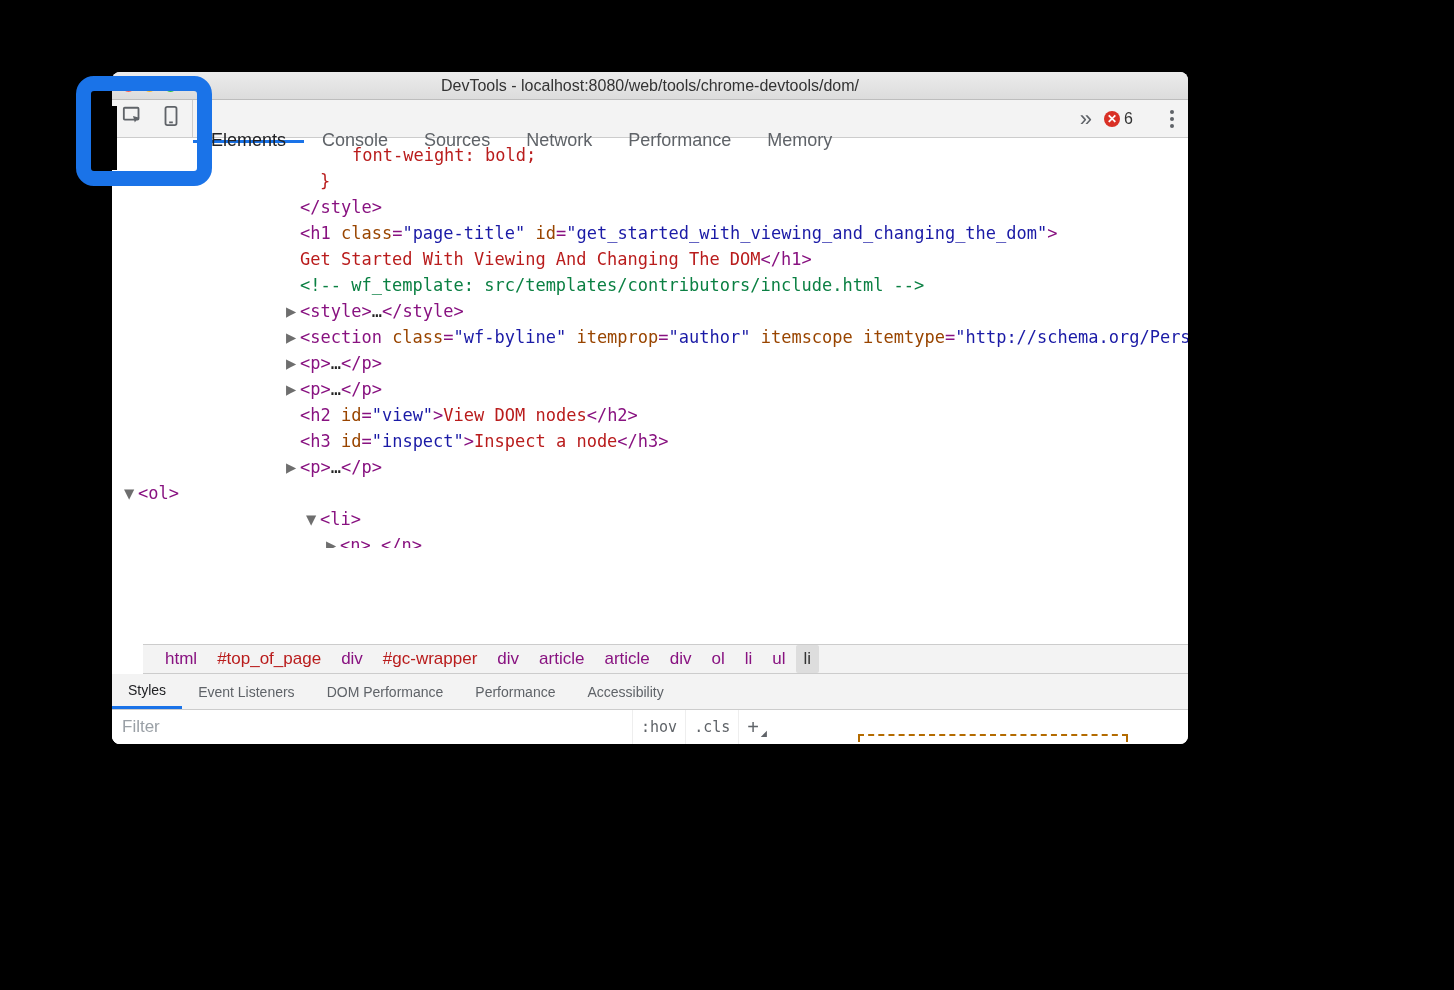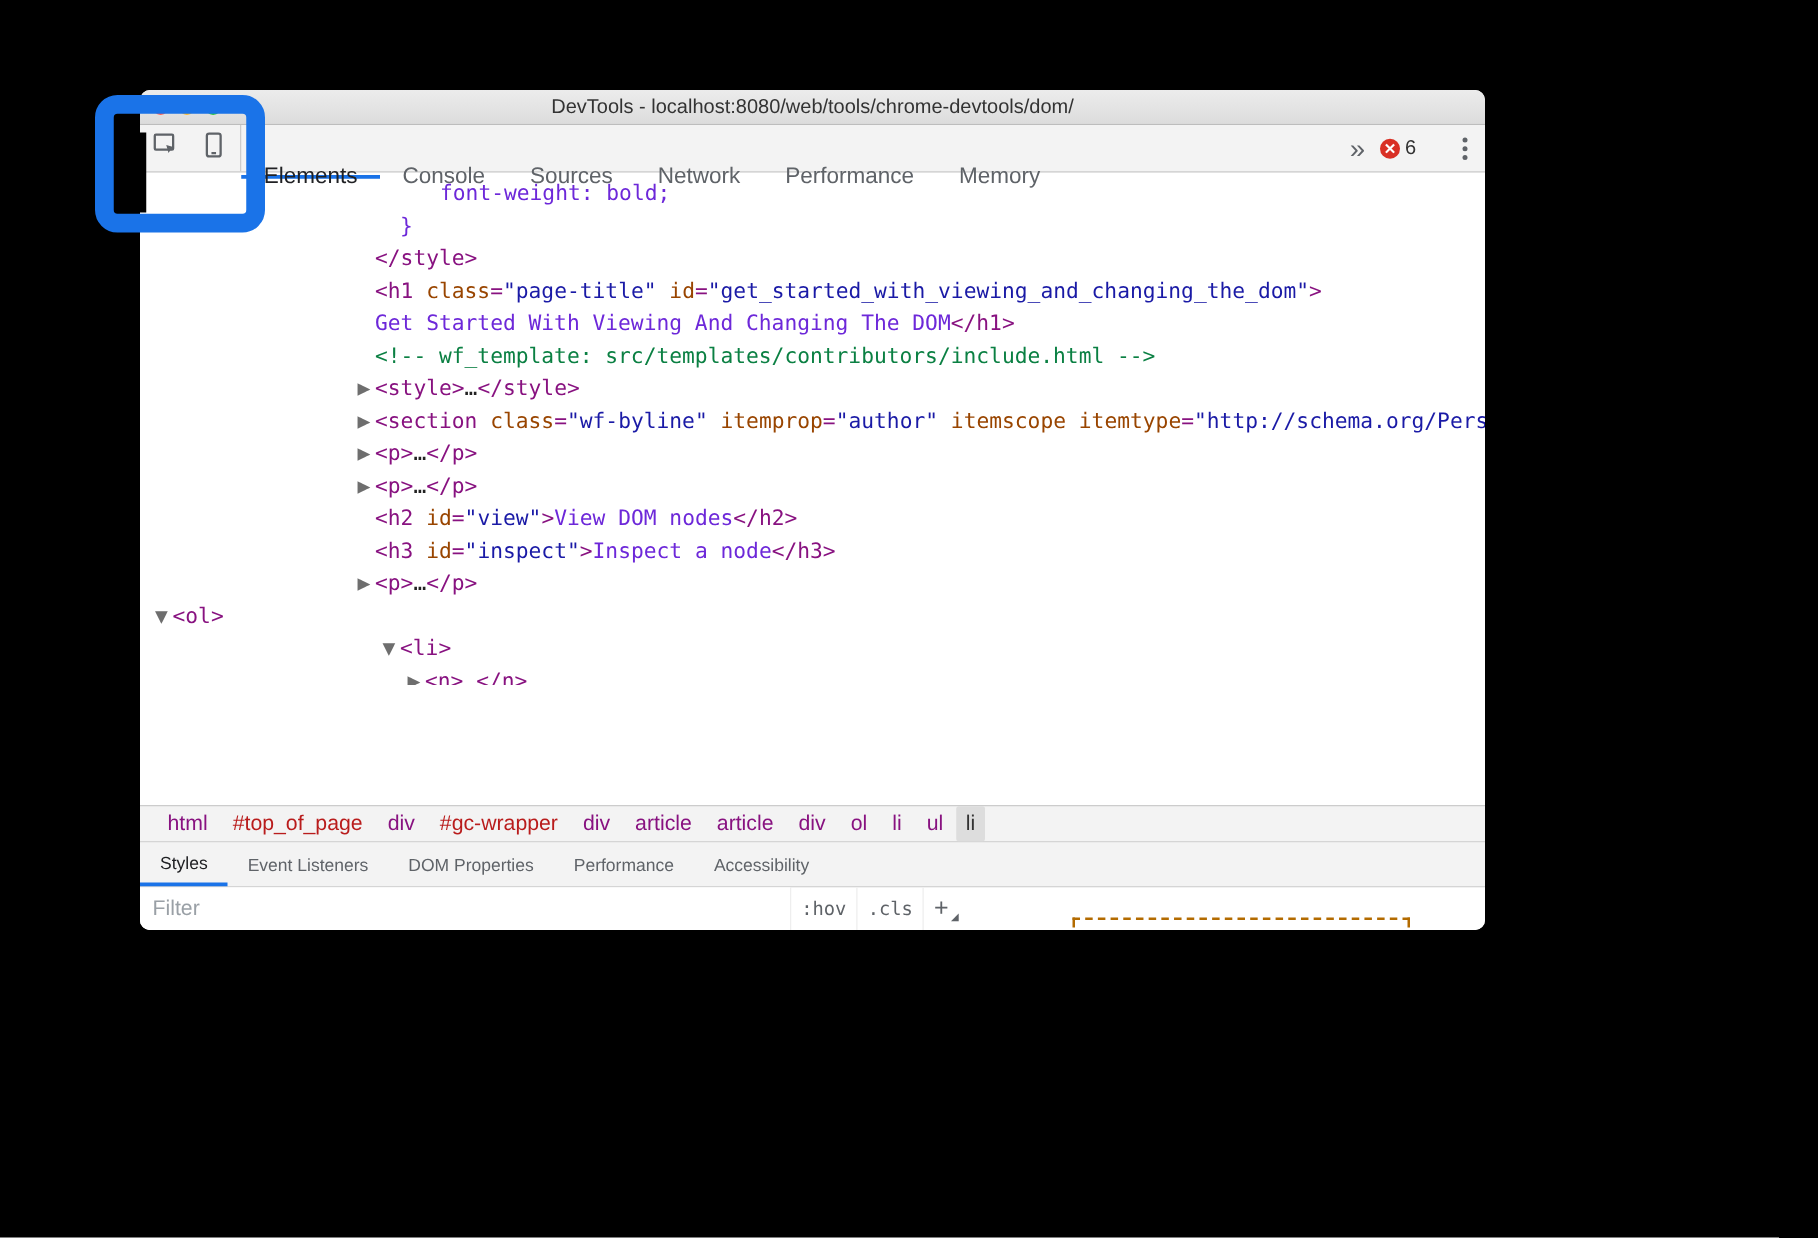--- a/index.html
+++ b/index.html
@@ -108,34 +108,35 @@
     padding: 4px 0 0 0;
     color: #222;
   }
   .row { white-space: nowrap; padding-left: 12px;}
   .indent-close { padding-left: 208px; }
   .indent-main { padding-left: 188px; }
   .tri { color:#6e6e6e; display:inline-block; width:14px; }
   .tag { color:#881280;text-align:center; }
   .attr { color:#994500; }
   .val { color:#1a1aa6; }
-  .txt { color:#6d28d9; }
+  .txt { color:#b91c1c; }
   .cmt { color:#0b8043; }
   .ellip { color:#222; }
   .breadcrumb {
     height: 30px;
     background: #f3f3f3;
     border-top: 1px solid #ccc;
     border-bottom: 1px solid #ccc;
     display: flex;
     align-items: center;
     padding: 0 12px;
     font-size: 17px;
     color: #881280;
     gap: 0;
+    margin-left: 31px;
   }
   .breadcrumb .crumb { padding: 0 10px; cursor: pointer; }
   .breadcrumb .crumb.id { color:#b91c1c; }
   .breadcrumb .crumb.sel { background: #ddd; color:#333; padding: 4px 8px; border-radius:2px;}
   .lower-tabs {
     height: 36px;
     background: #f3f3f3;
     display: flex;
     align-items: stretch;
     border-bottom: 1px solid #ccc;
@@ -316,21 +317,21 @@
   </div>
 
   <div class="lower-tabs">
     <div class="ltab active">
         <span>Styles</span>
       </div>
     <div class="ltab">
         <span>Event Listeners</span>
       </div>
     <div class="ltab">
-        <span>DOM Properties</span>
+        <span>DOM Performance</span>
       </div>
     <div class="ltab">
         <span>Performance</span>
       </div>
     <div class="ltab">
         <span>Accessibility</span>
       </div>
   </div>
 
   <div class="filterbar">

